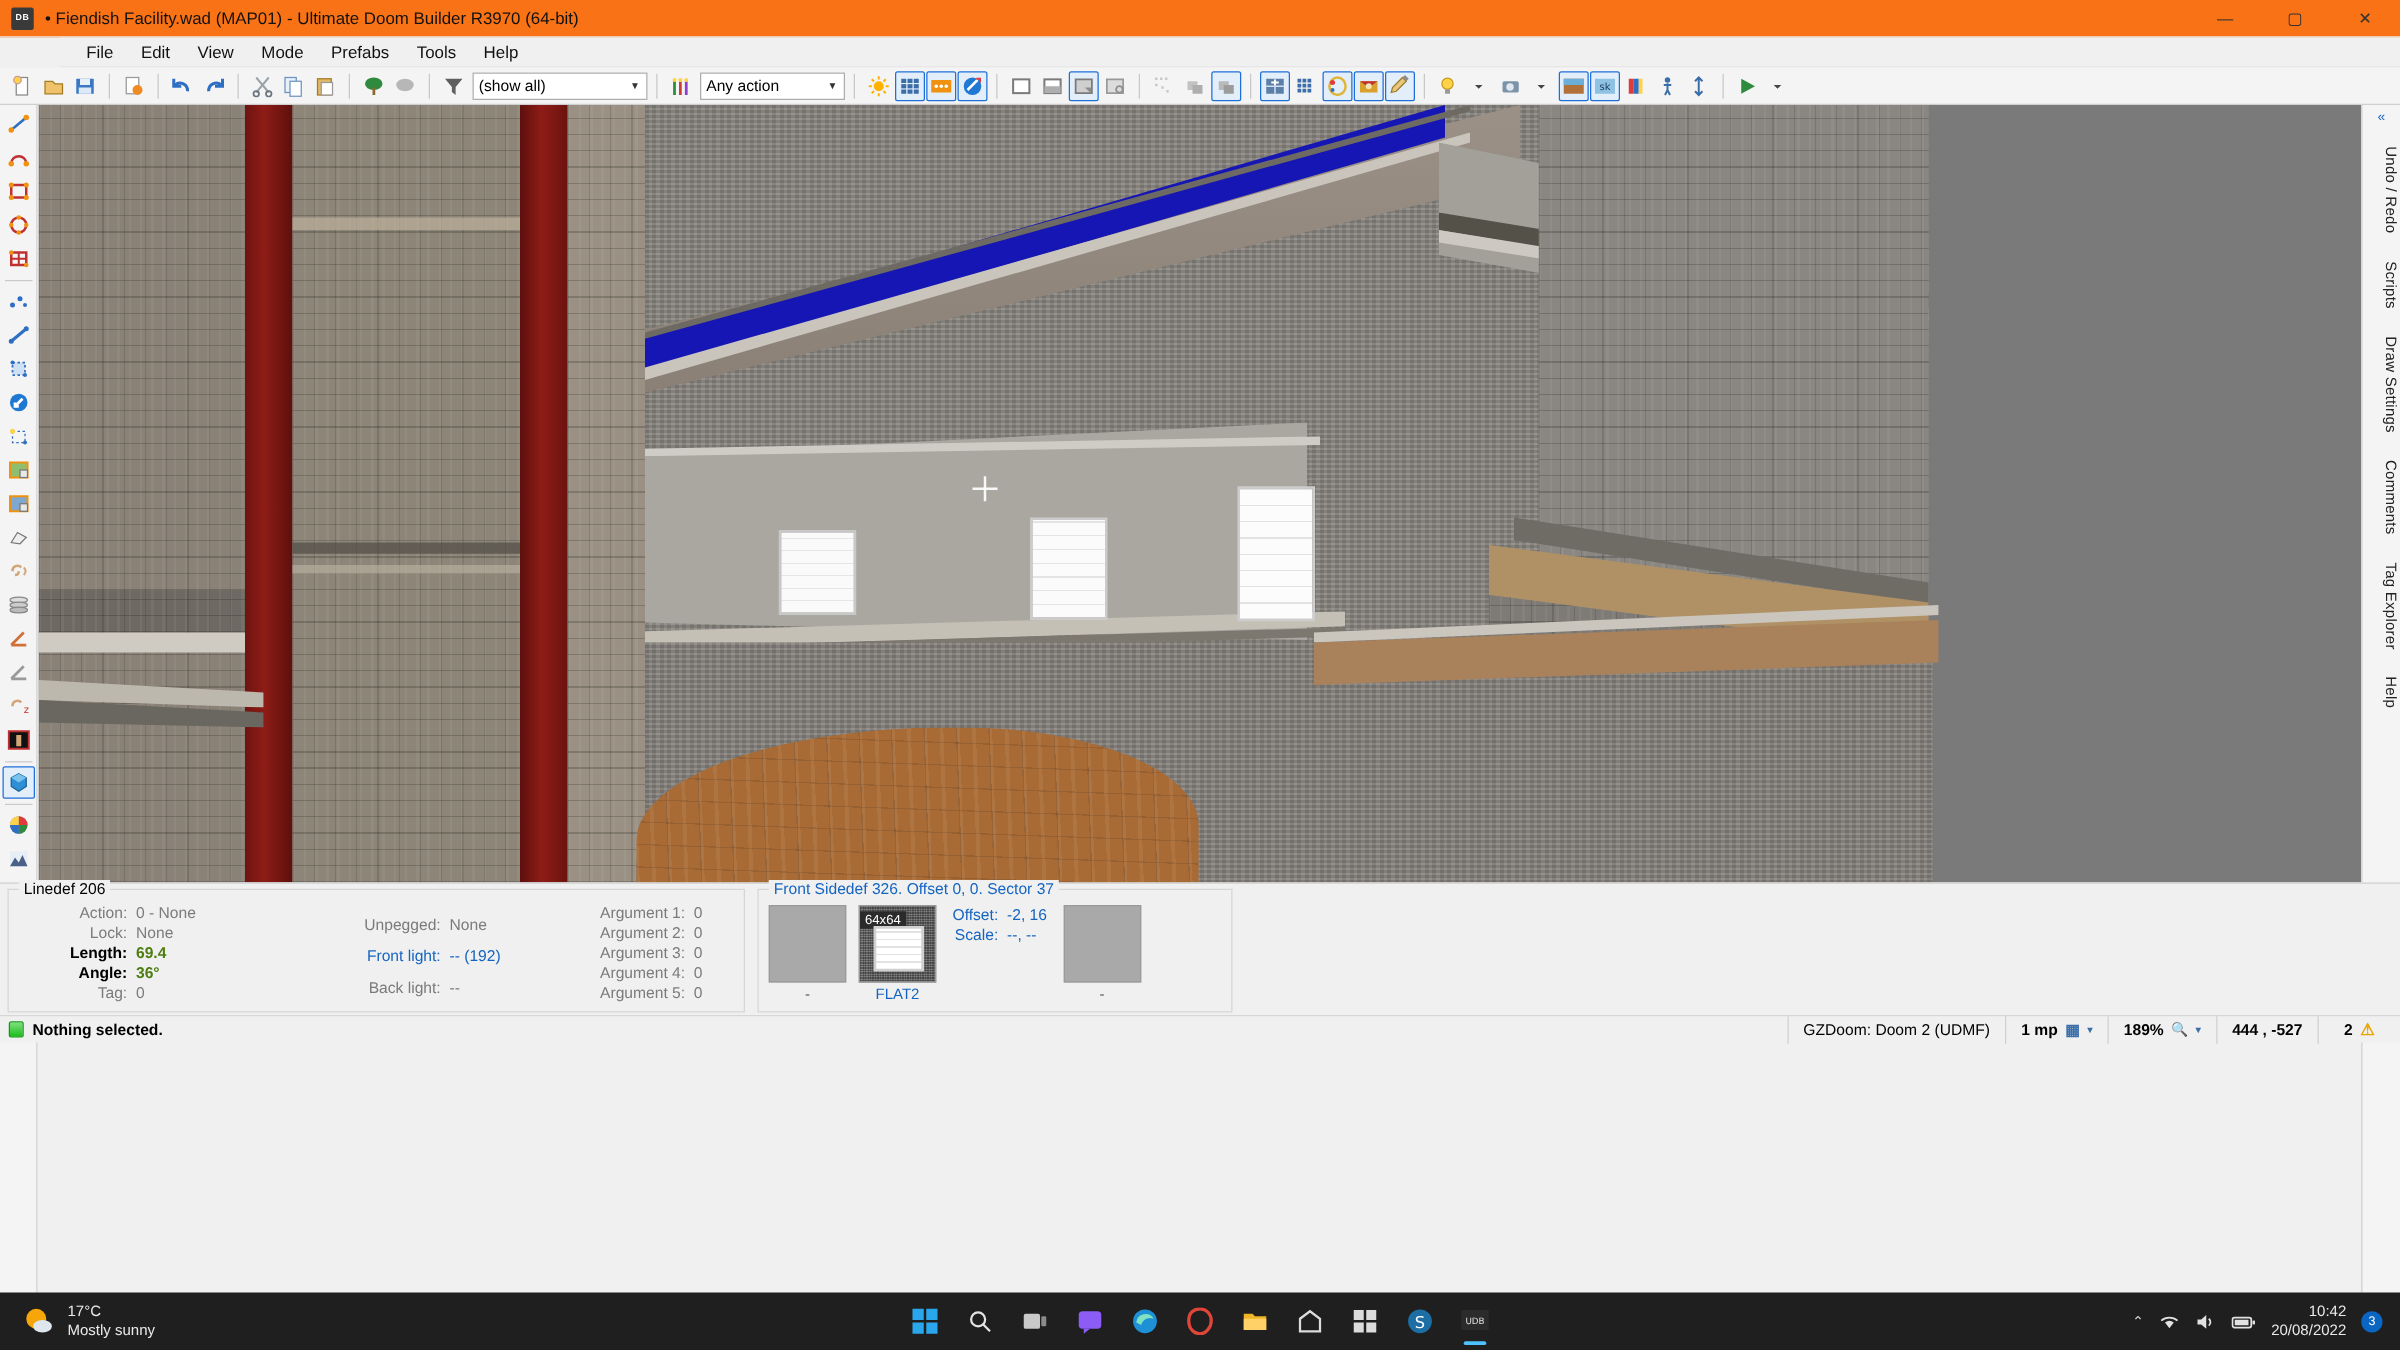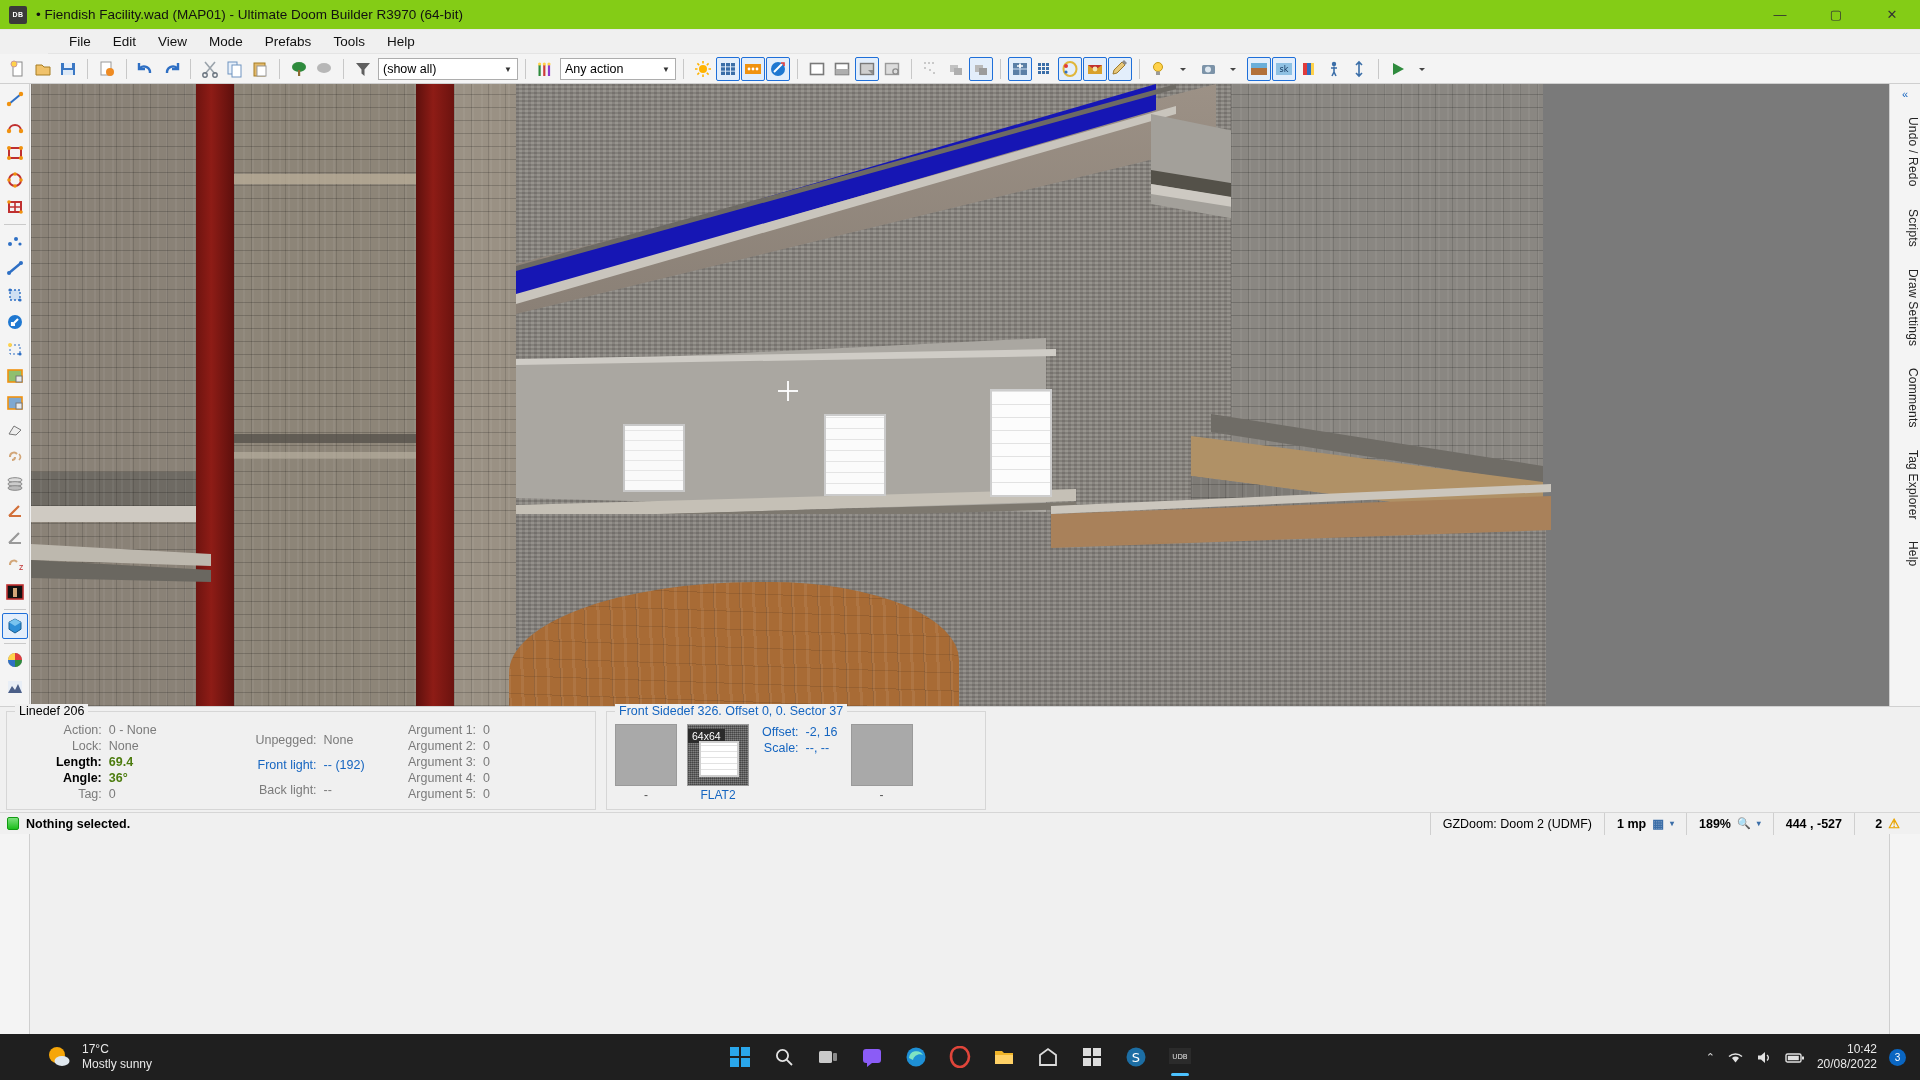--- a/index.html
+++ b/index.html
@@ -6,21 +6,21 @@
   html, body {
     width: 1920px; height: 1080px;
     overflow: hidden;
     font-family: "Liberation Sans", sans-serif;
     background: #f0f0f0;
   }
   #app { position: relative; width: 1920px; height: 1080px; }
 
   
   .titlebar {
-    height: 30px; background: #84cc16; display: flex; align-items: center;
+    height: 30px; background: #f97316; display: flex; align-items: center;
     border-bottom: 1px solid #e8e8e8;
   }
   .title-icon {
     width: 18px; height: 18px; margin: 0 9px 0 9px; background: #3a3a3a;
     color: #fff; font-size: 7px; display: flex; align-items: center;
     justify-content: center; border-radius: 2px; font-weight: bold;
     letter-spacing: .5px;
   }
   .title-text { font-size: 13.5px; color: #111; white-space: nowrap; }
   .win-btns { margin-left: auto; display: flex; height: 30px; }
@@ -194,21 +194,21 @@
   .sb-cell {
     border-left: 1px solid #cfcfcf; height: 22px; display: flex;
     align-items: center; justify-content: center; gap: 6px; padding: 0 12px;
     color: #000;
   }
   .sb-cell.b { font-weight: bold; }
 
   
   .taskbar {
     position: absolute; left: 0; right: 0; bottom: 0; height: 46px;
-    background: #1f1f1f; display: flex; align-items: center; padding-left: 28px;
+    background: #1f1f1f; display: flex; align-items: center;
   }
   .tb-weather { display: flex; align-items: center; margin-left: 18px; }
   .tb-weather .wtxt { color: #e9e9e9; font-size: 12px; line-height: 15px; margin-left: 10px; }
   .tb-center { position: absolute; left: 50%; transform: translateX(-50%); display: flex; gap: 4px; }
   .tbi {
     width: 40px; height: 40px; display: flex; align-items: center;
     justify-content: center; border-radius: 4px; position: relative;
   }
   .tbi.active::after {
     content: ""; position: absolute; bottom: 1px; left: 50%;
@@ -803,21 +803,21 @@
     <div class="rd-tab">Help</div>
     <div class="rd-bottom">
       <div style="width:22px;height:16px;border:1px solid #b6b6b6;background:#f7f7f7;display:flex;align-items:center;justify-content:center;font-size:9px;color:#333;">▾</div>
     </div>
   </div>
 
   <div class="infopanel">
 
     <div class="grp" style="width:590px;">
       <div class="grp-title">Linedef 206</div>
-      <div style="display:flex;">
+      <div style="display:flex;gap:36px;">
         <table class="kv-table" style="width:185px;">
           <tbody>
               <tr>
                 <td class="k">Action:</td>
                 <td class="v">0 - None</td>
               </tr>
           <tr>
                 <td class="k">Lock:</td>
                 <td class="v">None</td>
               </tr>

